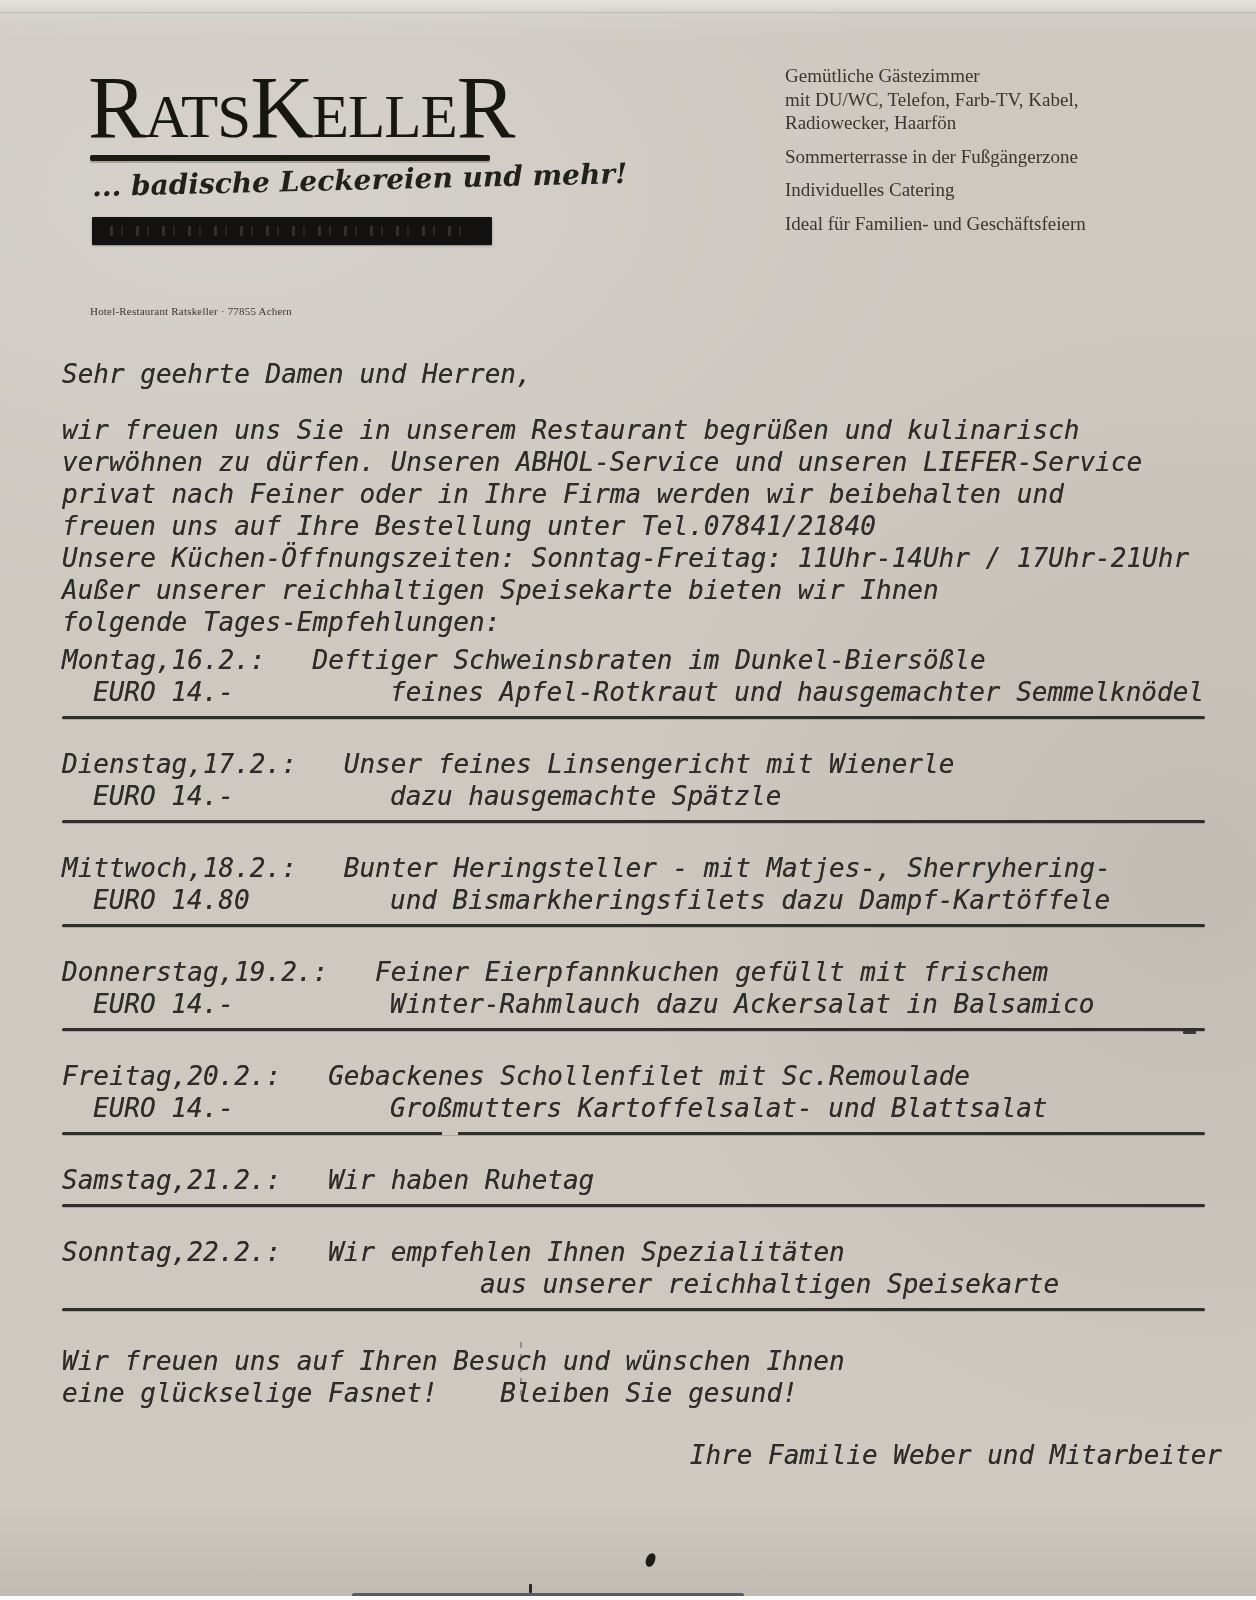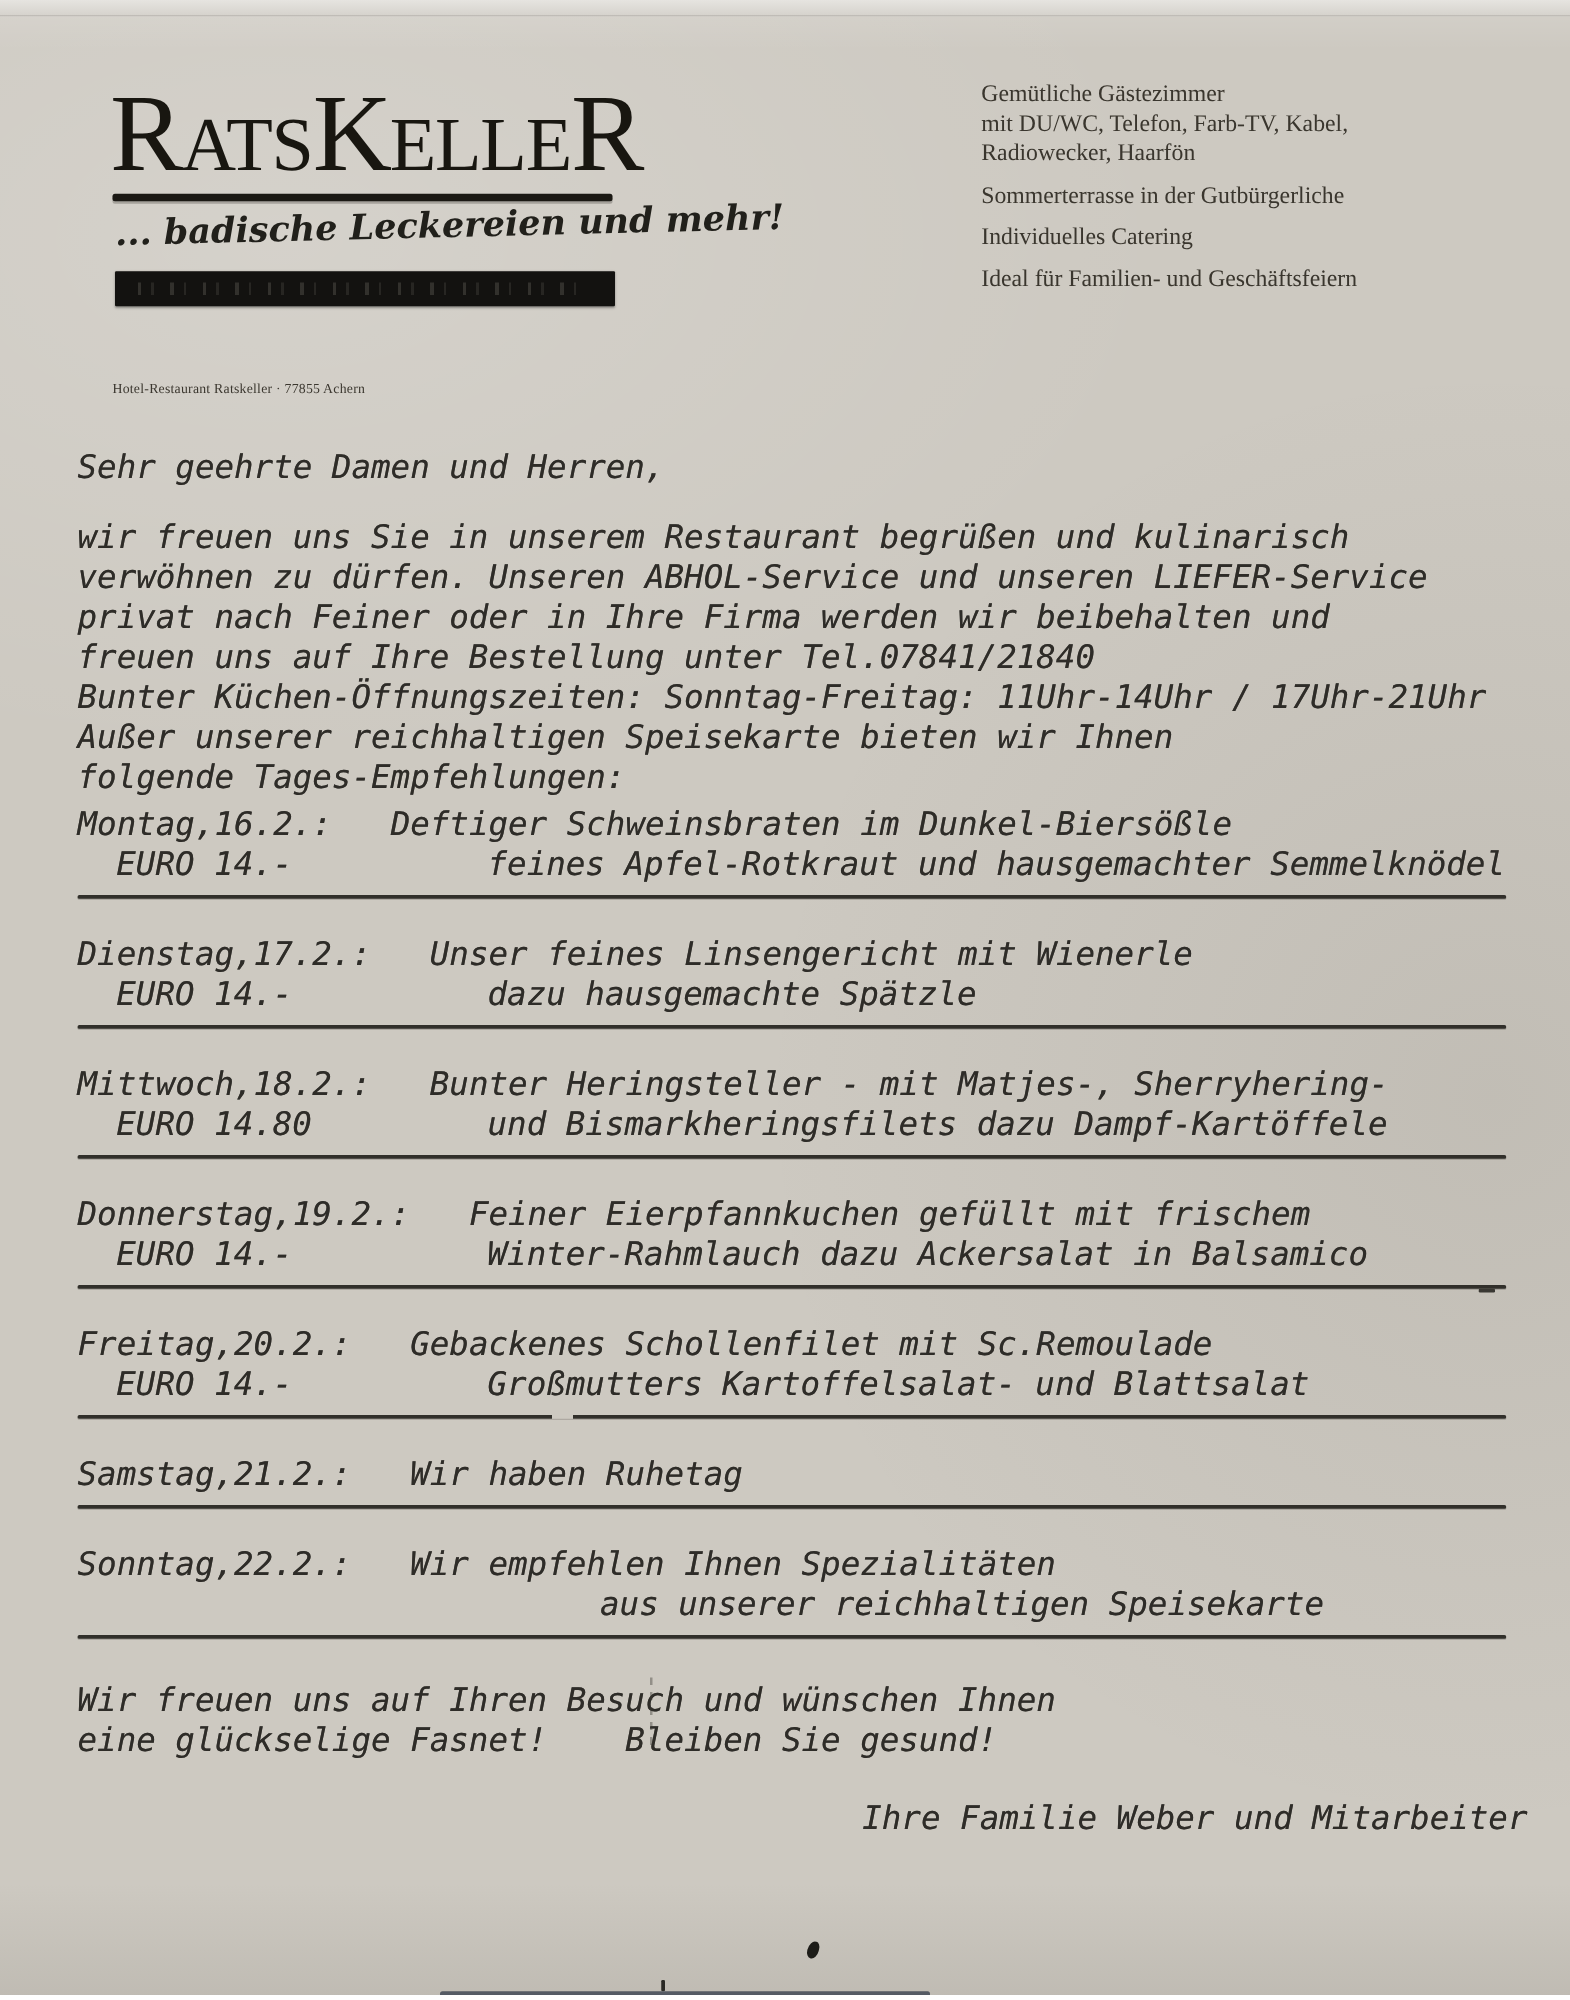--- a/index.html
+++ b/index.html
@@ -121,33 +121,33 @@
   <div class="tagline">... badische Leckereien und mehr!</div>
   <div class="black-bar">
     <div class="ghost"></div>
   </div>
   <div class="address">Hotel-Restaurant Ratskeller · 77855 Achern</div>
 
   <div class="services">
     <p class="svc">Gemütliche Gästezimmer
 mit DU/WC, Telefon, Farb-TV, Kabel,
 Radiowecker, Haarfön</p>
-    <p class="svc">Sommerterrasse in der Gutbürgerliche</p>
+    <p class="svc">Sommerterrasse in der Fußgängerzone</p>
     <p class="svc">Individuelles Catering</p>
     <p class="svc">Ideal für Familien- und Geschäftsfeiern</p>
   </div>
 
   <div class="body">
     <div class="tw salutation">Sehr geehrte Damen und Herren,</div>
 
     <div class="tw">wir freuen uns Sie in unserem Restaurant begrüßen und kulinarisch</div>
     <div class="tw">verwöhnen zu dürfen. Unseren ABHOL-Service und unseren LIEFER-Service</div>
     <div class="tw">privat nach Feiner oder in Ihre Firma werden wir beibehalten und</div>
     <div class="tw">freuen uns auf Ihre Bestellung unter Tel.07841/21840</div>
-    <div class="tw">Bunter Küchen-Öffnungszeiten: Sonntag-Freitag: 11Uhr-14Uhr / 17Uhr-21Uhr</div>
+    <div class="tw">Unsere Küchen-Öffnungszeiten: Sonntag-Freitag: 11Uhr-14Uhr / 17Uhr-21Uhr</div>
     <div class="tw">Außer unserer reichhaltigen Speisekarte bieten wir Ihnen</div>
     <div class="tw">folgende Tages-Empfehlungen:</div>
 
     <section class="entries">
 
       <div class="entry">
         <div class="tw row1"><span class="day">Montag,16.2.:</span><span class="desc1">Deftiger Schweinsbraten im Dunkel-Biersößle</span></div>
         <div class="tw row2"><span class="price-cell">EURO 14.-</span><span>feines Apfel-Rotkraut und hausgemachter Semmelknödel</span></div>
       </div>
       <div class="sep"></div>

